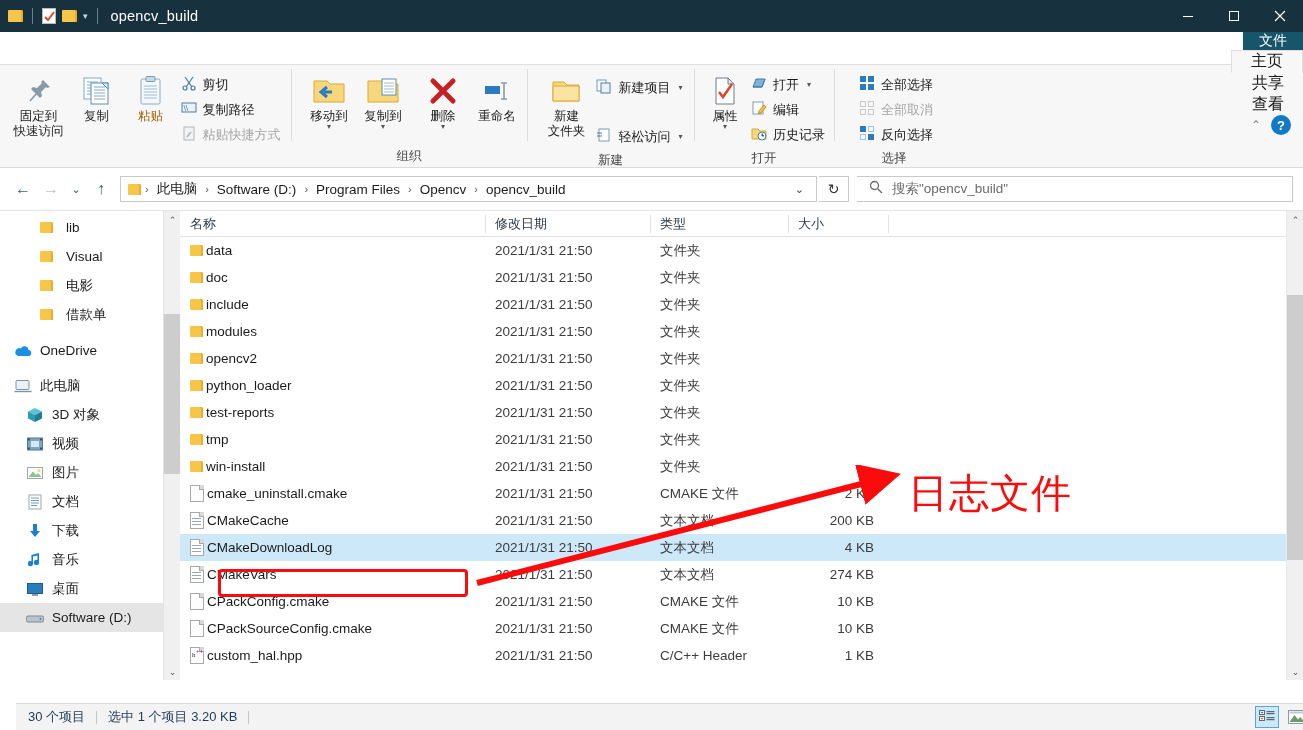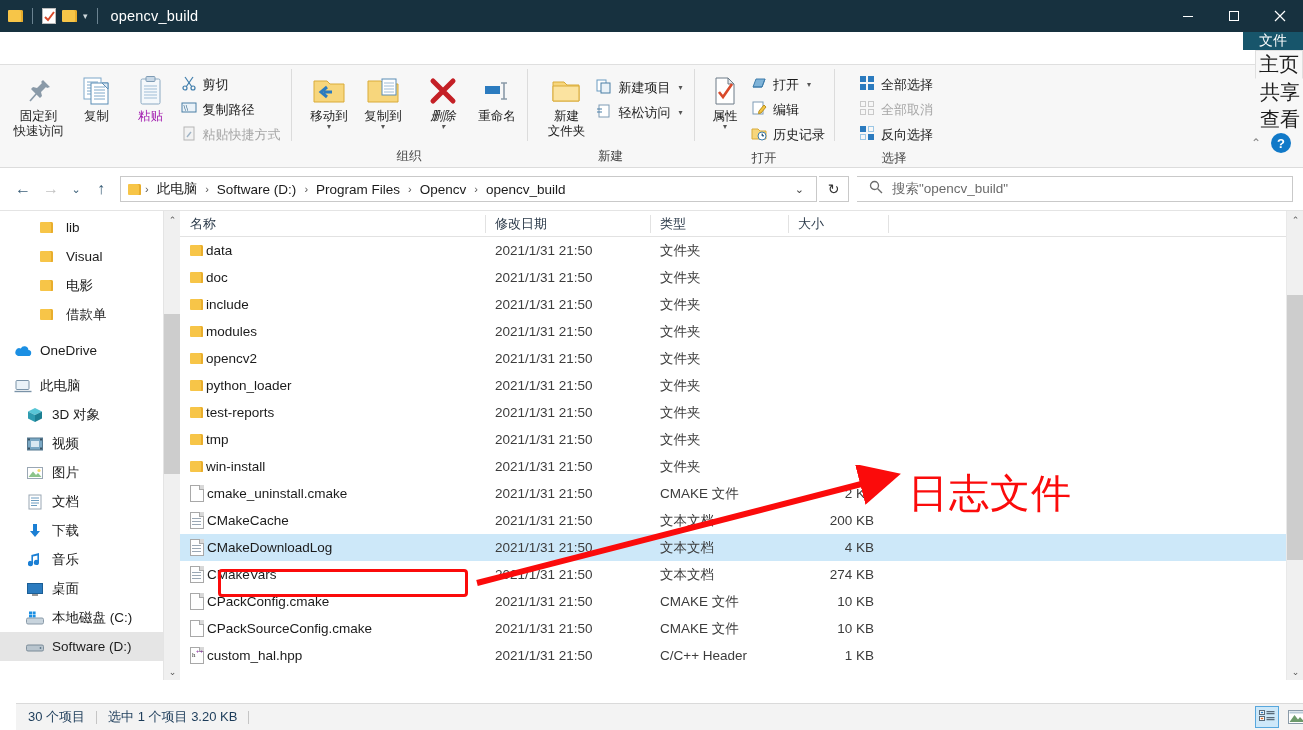--- a/index.html
+++ b/index.html
@@ -36,22 +36,22 @@
   }
   .folder.sm { width: 13px; height: 11px; }
   .folder.sm i { width: 13px; height: 11px; }
 
   
   .tabstrip {
     height: 33px; background: #ffffff; display: flex; align-items: flex-end;
     border-bottom: 1px solid #dfdfdf; position: relative; flex-direction: column;
   }
   .tab {
-    height: 33px; padding: 0 3px; display: flex; align-items: center;
-    font-size: 20px; color: #1b1b1b;
+    height: 33px; padding: 0 19px; display: flex; align-items: center;
+    font-size: 16px; color: #1b1b1b;
   }
   .tab.file { background: #17556b; color: #ffffff; font-size: 14px; padding: 0 16px; height: 33px; }
   .tab.active { background: #f7f7f7; border: 1px solid #dfdfdf; border-bottom-color: #f7f7f7; }
   .ribbon-right { margin-left: auto; display: flex; align-items: center; gap: 10px; padding: 0 12px 4px 0; }
   .chev-up { color: #888; font-size: 12px; }
   .help-btn {
     width: 20px; height: 20px; border-radius: 50%; background: #1179c8; color: #fff;
     font-size: 13px; font-weight: bold; display: flex; align-items: center; justify-content: center;
   }
 
@@ -66,21 +66,21 @@
     font-size: 12.5px; color: #444; height: 22px; line-height: 22px; width: 100%; text-align: center;
   }
   .rgroup + .rgroup::before {
     content: ""; position: absolute; left: 0; top: 4px; bottom: 26px; width: 1px; background: #dcdcdc;
   }
   .bigbtn {
     width: 54px; display: flex; flex-direction: column; align-items: center;
     font-size: 12.5px; color: #1b1b1b; text-align: center; line-height: 15px; padding: 2px 0;
   }
   .bigbtn .gi { height: 36px; display: flex; align-items: center; justify-content: center; }
-  .bigbtn.dim { color: #a21caf; }
+  .bigbtn.dim { color: #a16207; }
   .smallcol { display: flex; flex-direction: column; justify-content: flex-start; padding-top: 1px; }
   .smallbtn {
     display: flex; align-items: center; gap: 6px; height: 25px; padding: 0 7px 0 3px;
     font-size: 13px; color: #1b1b1b; white-space: nowrap;
   }
   .smallbtn.dim { color: #a6a6a6; }
   .caret { font-size: 8px; color: #555; margin-left: 2px; }
   .caret-dn { font-size: 8px; color: #555; line-height: 5px; }
 
   
@@ -354,21 +354,21 @@
               <path d="M2 5 h13 l3 3 h14 v18 H2z" fill="#f7d67c" stroke="#d9ab38"></path>
               <rect x="16" y="3" width="14" height="16" fill="#fff" stroke="#5b8db5"></rect>
               <g stroke="#9fbdd6" stroke-width="1">
                   <path d="M18 7h10M18 10h10M18 13h10M18 16h10"></path>
                 </g>
             </svg>
           </span>
           <span>复制到</span>
           <span class="caret-dn">▾</span>
         </div>
-        <div class="bigbtn" style="margin-left:6px;font-style:italic;">
+        <div class="bigbtn" style="margin-left:6px;">
           <span class="gi">
             <svg width="30" height="30" viewBox="0 0 30 30">
                 <path d="M5 5 L25 25 M25 5 L5 25" stroke="#c42026" stroke-width="5" stroke-linecap="round"></path>
               </svg>
           </span>
           <span>删除</span>
           <span class="caret-dn">▾</span>
         </div>
         <div class="bigbtn">
           <span class="gi">
@@ -388,21 +388,21 @@
         <div class="bigbtn">
           <span class="gi">
             <svg width="32" height="28" viewBox="0 0 32 28">
               <path d="M3 5 h11 l3 3 h12 v16 H3z" fill="#f7d67c" stroke="#d9ab38"></path>
               <path d="M3 9 h26 v15 H3z" fill="#fbe3a0" stroke="#d9ab38"></path>
             </svg>
           </span>
           <span>新建</span>
           <span>文件夹</span>
         </div>
-        <div class="smallcol" style="padding-top:4px;">
+        <div class="smallcol" style="padding-top:4px;gap:24px;">
           <div class="smallbtn">
             <span>
               <svg width="16" height="16" viewBox="0 0 16 16">
                   <rect x="1" y="2" width="9" height="11" fill="#fff" stroke="#6a9cc2"></rect>
                   <rect x="5" y="5" width="9" height="10" fill="#eaf2f8" stroke="#4a7fa5"></rect>
                 </svg>
             </span>
             <span>新建项目</span>
             <span class="caret">▾</span>
           </div>
@@ -668,34 +668,20 @@
           <span>音乐</span>
         </div>
         <div class="navitem indent2">
           <span class="ni">
             <svg width="16" height="14" viewBox="0 0 16 14">
                 <rect x="0.5" y="1.5" width="15" height="10" fill="#2b7bbf" stroke="#1b5e96"></rect>
                 <path d="M5 13 h6" stroke="#555" stroke-width="1.2"></path>
               </svg>
           </span>
           <span>桌面</span>
-        </div>
-        <div class="navitem indent2">
-          <span class="ni">
-            <svg width="18" height="14" viewBox="0 0 18 14">
-                <path d="M2 7 h14 a1.5 1.5 0 0 1 1.5 1.5 v3 a1.5 1.5 0 0 1 -1.5 1.5 H2 a1.5 1.5 0 0 1 -1.5 -1.5 v-3 A1.5 1.5 0 0 1 2 7z" fill="#c8d4dd" stroke="#8a9aa8"></path>
-                <g fill="#1b8fe3">
-                  <rect x="3" y="0.5" width="3" height="3"></rect>
-                  <rect x="6.6" y="0.5" width="3" height="3"></rect>
-                  <rect x="3" y="4" width="3" height="2.4"></rect>
-                  <rect x="6.6" y="4" width="3" height="2.4"></rect>
-                </g>
-              </svg>
-          </span>
-          <span>本地磁盘 (C:)</span>
         </div>
         <div class="navitem indent2 selected">
           <span class="ni">
             <svg width="18" height="12" viewBox="0 0 18 12">
                 <path d="M2 4 h14 a1.6 1.6 0 0 1 1.6 1.6 v2.8 a1.6 1.6 0 0 1 -1.6 1.6 H2 A1.6 1.6 0 0 1 .4 8.4 V5.6 A1.6 1.6 0 0 1 2 4z" fill="#b9c5ce" stroke="#7a8b98"></path>
                 <circle cx="14.5" cy="7" r="0.9" fill="#5d7688"></circle>
               </svg>
           </span>
           <span>Software (D:)</span>
         </div>

